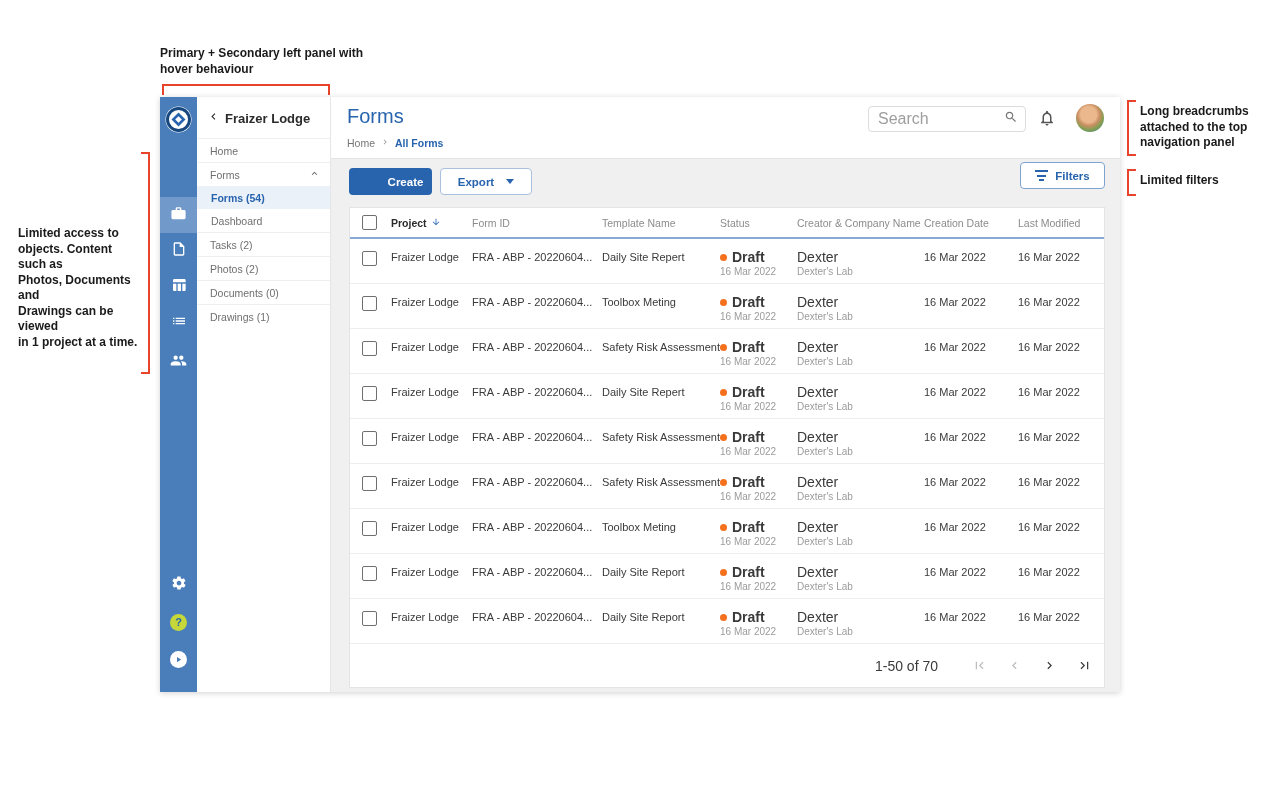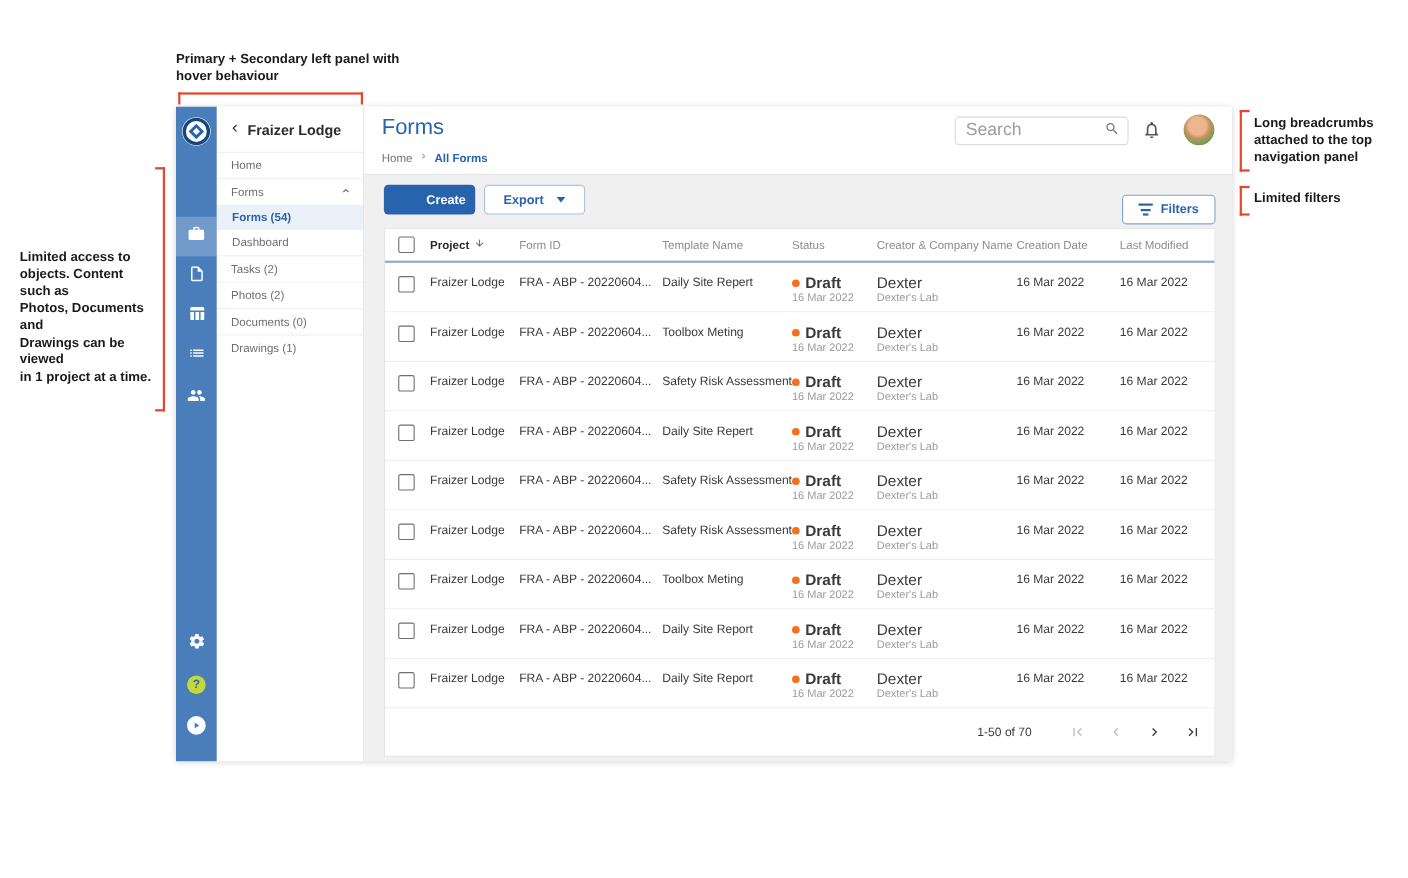--- a/index.html
+++ b/index.html
@@ -49,42 +49,42 @@
   .search-box input::placeholder { color:#9E9E9E; }
   .bell { position:absolute; left:707px; top:12px; cursor:pointer; }
   .avatar { position:absolute; left:745px; top:7px; width:28px; height:28px; border-radius:50%; cursor:pointer;
     background: radial-gradient(circle at 45% 38%, #EBB88E 0 34%, #C98F62 48%, #7FA052 66%, #3F6FA8 100%); }
 
   .content { position:relative; flex:1; }
   .btn { display:flex; align-items:center; justify-content:center; border-radius:4px; font-size:11.5px; font-weight:bold; cursor:pointer; }
   .btn-create { position:absolute; left:18px; top:9px; width:83px; height:27px; background:#2864AE; color:#fff; border:none;padding-left:30px; }
   .btn-export { position:absolute; left:109px; top:9px; width:92px; height:27px; background:#fff; color:#2864AE; border:1px solid #A9C0DE; gap:12px; }
   .caret-down { width:0; height:0; border-left:4px solid transparent; border-right:4px solid transparent; border-top:5px solid #2864AE; }
-  .btn-filters { position:absolute; right:15px; top:18px; width:85px; height:27px; background:#fff; color:#2864AE; border:1px solid #7FA3CF; gap:7px; }
+  .btn-filters { position:absolute; right:15px; top:3px; width:85px; height:27px; background:#fff; color:#2864AE; border:1px solid #7FA3CF; gap:7px; }
   .filter-icon { display:flex; flex-direction:column; gap:2.5px; align-items:center; }
   .filter-icon span { height:2px; background:#2864AE; display:block; }
   .filter-icon span:nth-child(1){ width:13px; } .filter-icon span:nth-child(2){ width:9px; } .filter-icon span:nth-child(3){ width:5px; }
 
   
   .card { position:absolute; left:18px; top:48px; width:756px; height:481px; background:#fff; border:1px solid #E4E4E4; display:flex; flex-direction:column; }
   .grid8 { display:grid; grid-template-columns:41px 81px 130px 118px 77px 127px 94px 1fr; }
   .thead { height:31px; flex:none; align-items:center; border-bottom:2px solid #88A9D3; font-size:10.5px; color:#8C8C8C; }
   .thead .th-project { color:#2B2B2B; font-weight:bold; display:flex; align-items:center; gap:4px; }
   .c-check { padding-left:12px; display:flex; align-items:flex-start; }
   .thead .c-check { align-items:center; }
   .checkbox { width:15px; height:15px; border:1.5px solid #6F6F6F; border-radius:2px; background:#fff; cursor:pointer; display:block; }
   .trow { height:45px; border-bottom:1px solid #EDEDED; background:#fff; }
   .trow .cell { padding-top:12px; font-size:11px; color:#3A3A3A; line-height:13px; overflow:hidden; white-space:nowrap; }
   .trow .c-check { padding-top:12px; }
   .line1 { display:flex; align-items:center; gap:5px; font-size:14px; color:#3A3A3A; line-height:13px; font-weight:bold; }
   .c-two .line1 { font-weight:normal; }
   .line2 { margin-top:2px; font-size:10px; color:#9B9B9B; line-height:12px; font-weight:normal; }
   .dot { width:7px; height:7px; border-radius:50%; background:#F4701D; flex:none; }
 
-  .pager { flex:1; display:flex; align-items:center; justify-content:flex-end; padding-right:12px; gap:20px; font-size:11px; color:#3A3A3A; }
+  .pager { flex:1; display:flex; align-items:center; justify-content:flex-end; padding-right:12px; gap:20px; font-size:14px; color:#3A3A3A; }
   .pager-label { margin-right:14px; }
   .pg { cursor:pointer; display:flex; align-items:center; }
   .pg.disabled svg { fill:#BDBDBD; } .pg.enabled svg { fill:#3E3E3E; }
 </style>
 </head>
 <body>
 
 <div class="canvas">
 
   <div class="ann ann-top-left">Primary + Secondary left panel with

